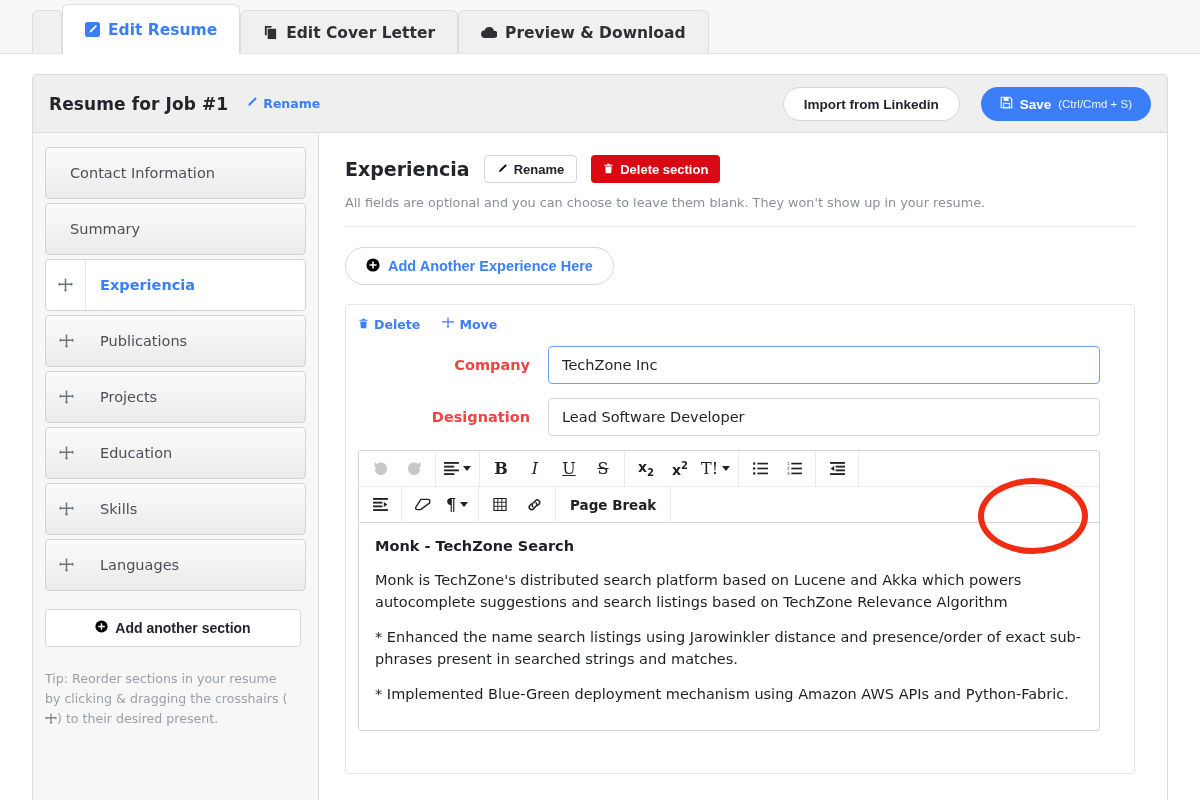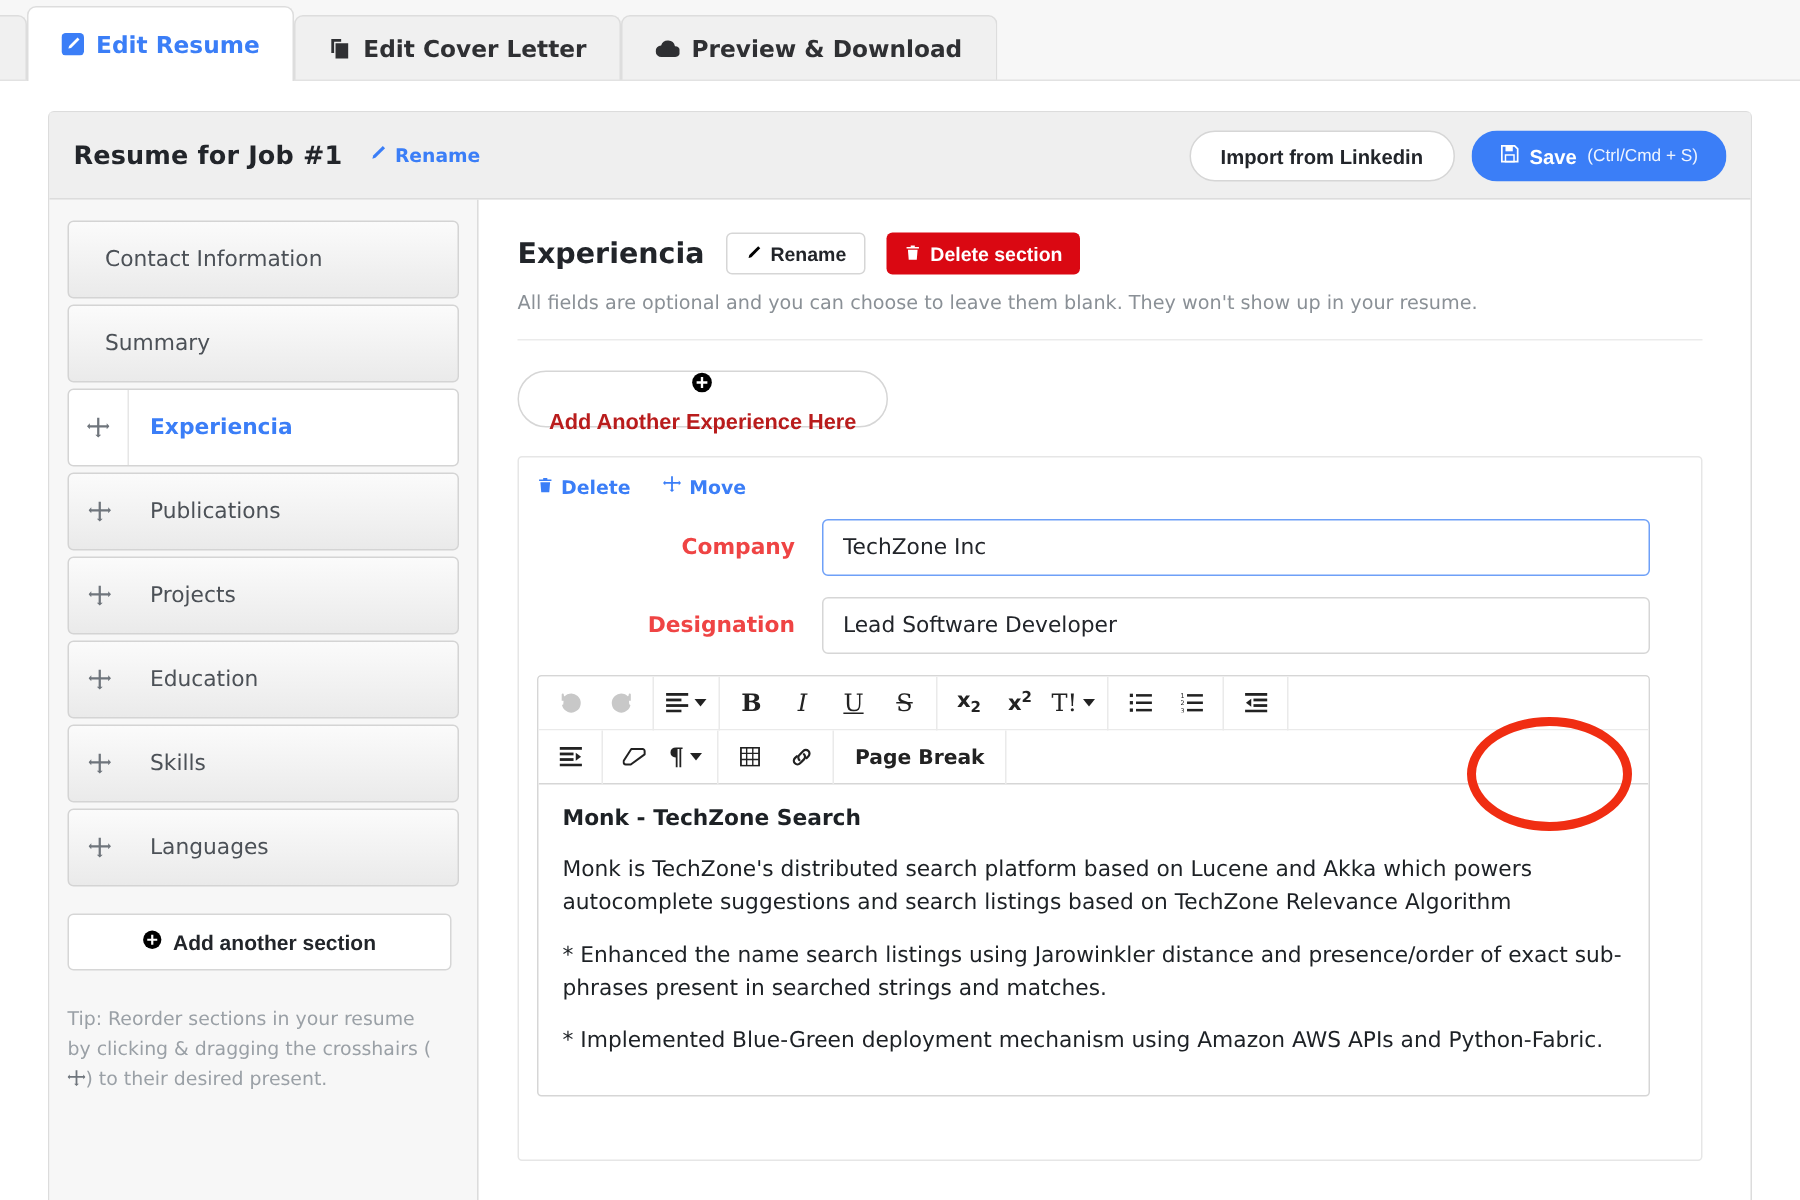--- a/index.html
+++ b/index.html
@@ -8,20 +8,21 @@
     width: 1200px; height: 800px;
     background: #f7f7f7;
     font-family: "DejaVu Sans", "Liberation Sans", sans-serif;
     overflow: hidden;
   }
 
   
   .tabstrip {
     position: absolute; left: 0; top: 0; width: 1200px; height: 54px;
     background: #f7f7f7;
+    padding-left: 44px;
   }
   .tabstrip .tabs-row {
     display: flex; align-items: flex-end; height: 54px; padding-left: 0;
   }
   .tab {
     height: 44px;
     margin-top: 10px;
     display: flex; align-items: center; gap: 8px;
     padding: 0 22px;
     border: 1px solid #dddddd;
@@ -80,21 +81,21 @@
   }
   .rename-link {
     display: inline-flex; align-items: center; gap: 5px;
     color: #3b7ef7; font-size: 12.5px; font-weight: 700;
     margin-left: 18px; cursor: pointer;
   }
   .rename-link svg { fill: #3b7ef7; }
 
   .header-actions {
     position: absolute; right: 16px; top: 0; height: 58px;
-    display: flex; align-items: center; gap: 11px;
+    display: flex; align-items: center; gap: 21px;
   }
   .btn {
     border-radius: 999px; border: 1px solid transparent;
     font-size: 13.5px; font-weight: 700; cursor: pointer;
     display: inline-flex; align-items: center; gap: 7px;
     white-space: nowrap;
   }
   .btn-import {
     background: #ffffff; border-color: #d6d6d6; color: #22252a;
     height: 34px; padding: 0 20px;
@@ -186,21 +187,21 @@
     margin-top: 12px;
     font-size: 12.8px; color: #8a9096;
   }
   .hr { margin-top: 16px; border-top: 1px solid #ebebeb; }
 
   .btn-add-exp {
     margin-top: 20px;
     height: 38px; padding: 0 20px;
     border: 1px solid #d6d6d6; border-radius: 999px; background: #fff;
     display: inline-flex; align-items: center; gap: 8px;
-    font-size: 14.5px; font-weight: 700; color: #b91c1c; cursor: pointer; flex-direction: column;
+    font-size: 14.5px; font-weight: 700; color: #3b82f6; cursor: pointer;
   }
 
   .exp-card {
     margin-top: 19px;
     border: 1px solid #e6e6e6;
     border-radius: 3px;
     padding: 12px 34px 0 12px;
     background: #fff;
     height: 470px;
   }

